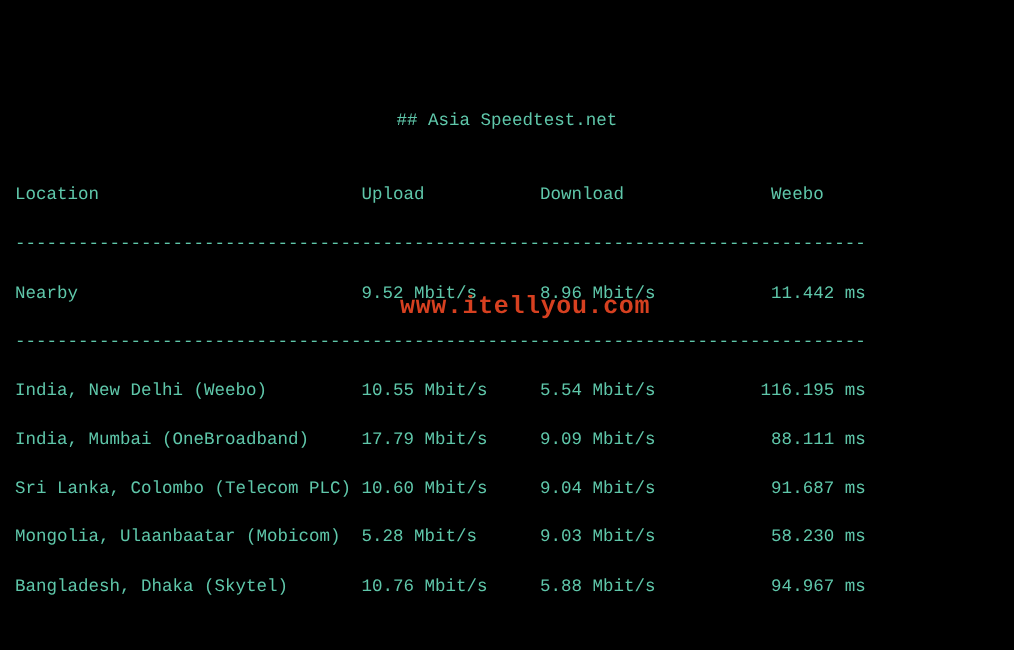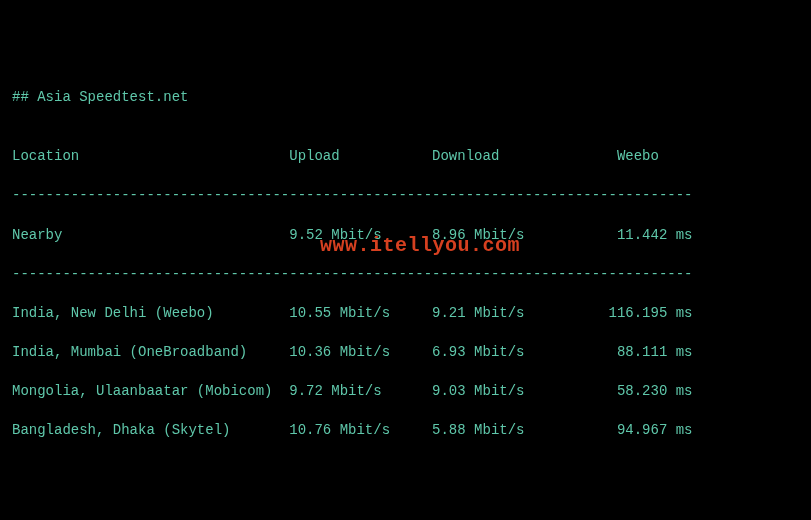--- a/index.html
+++ b/index.html
@@ -15,20 +15,21 @@
       line-height: 1.4;
       padding: 10px 12px;
       white-space: pre;
       width: 811px;
       height: 520px;
       overflow: hidden;
       position: relative;
     }
     .hdr {
       color: #5fc7aa;
+      text-align: center;
     }
     .row {
       display: block;
     }
     .watermark {
       position: absolute;
       top: 232px;
       left: 320px;
       color: #d64020;
       font-family: Liberation Mono, monospace;
@@ -42,23 +43,24 @@
 <body>
 
 
 
 <span class="row hdr">## Asia Speedtest.net</span>
 <span class="row"></span>
 <span class="row" id="header-row">Location                         Upload           Download              Weebo</span>
 <span class="row">---------------------------------------------------------------------------------</span>
 <span class="row" id="nearby-row">Nearby                           9.52 Mbit/s      8.96 Mbit/s           11.442 ms</span>
 <span class="row">---------------------------------------------------------------------------------</span>
-<div id="data-rows"><span class="row">India, New Delhi (Weebo)         10.55 Mbit/s     9.21 Mbit/s          116.195 ms</span>
-<span class="row">India, Mumbai (OneBroadband)     10.36 Mbit/s     6.93 Mbit/s           88.111 ms</span>
-<span class="row">Mongolia, Ulaanbaatar (Mobicom)  9.72 Mbit/s      9.03 Mbit/s           58.230 ms</span>
+<div id="data-rows"><span class="row">India, New Delhi (Weebo)         10.55 Mbit/s     5.54 Mbit/s          116.195 ms</span>
+<span class="row">India, Mumbai (OneBroadband)     17.79 Mbit/s     9.09 Mbit/s           88.111 ms</span>
+<span class="row">Sri Lanka, Colombo (Telecom PLC) 10.60 Mbit/s     9.04 Mbit/s           91.687 ms</span>
+<span class="row">Mongolia, Ulaanbaatar (Mobicom)  5.28 Mbit/s      9.03 Mbit/s           58.230 ms</span>
 <span class="row">Bangladesh, Dhaka (Skytel)       10.76 Mbit/s     5.88 Mbit/s           94.967 ms</span>
 
 
 
 
 
 
 
 
 

